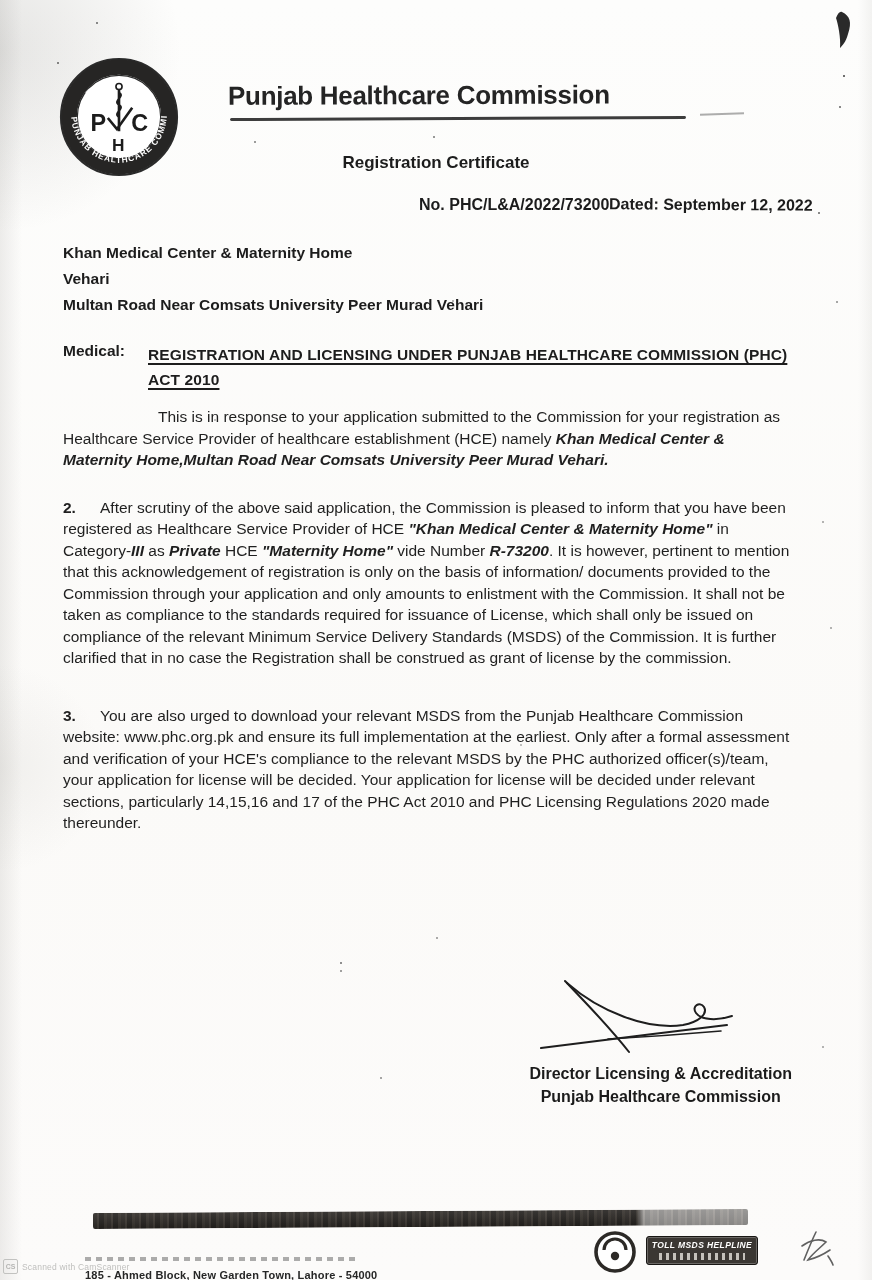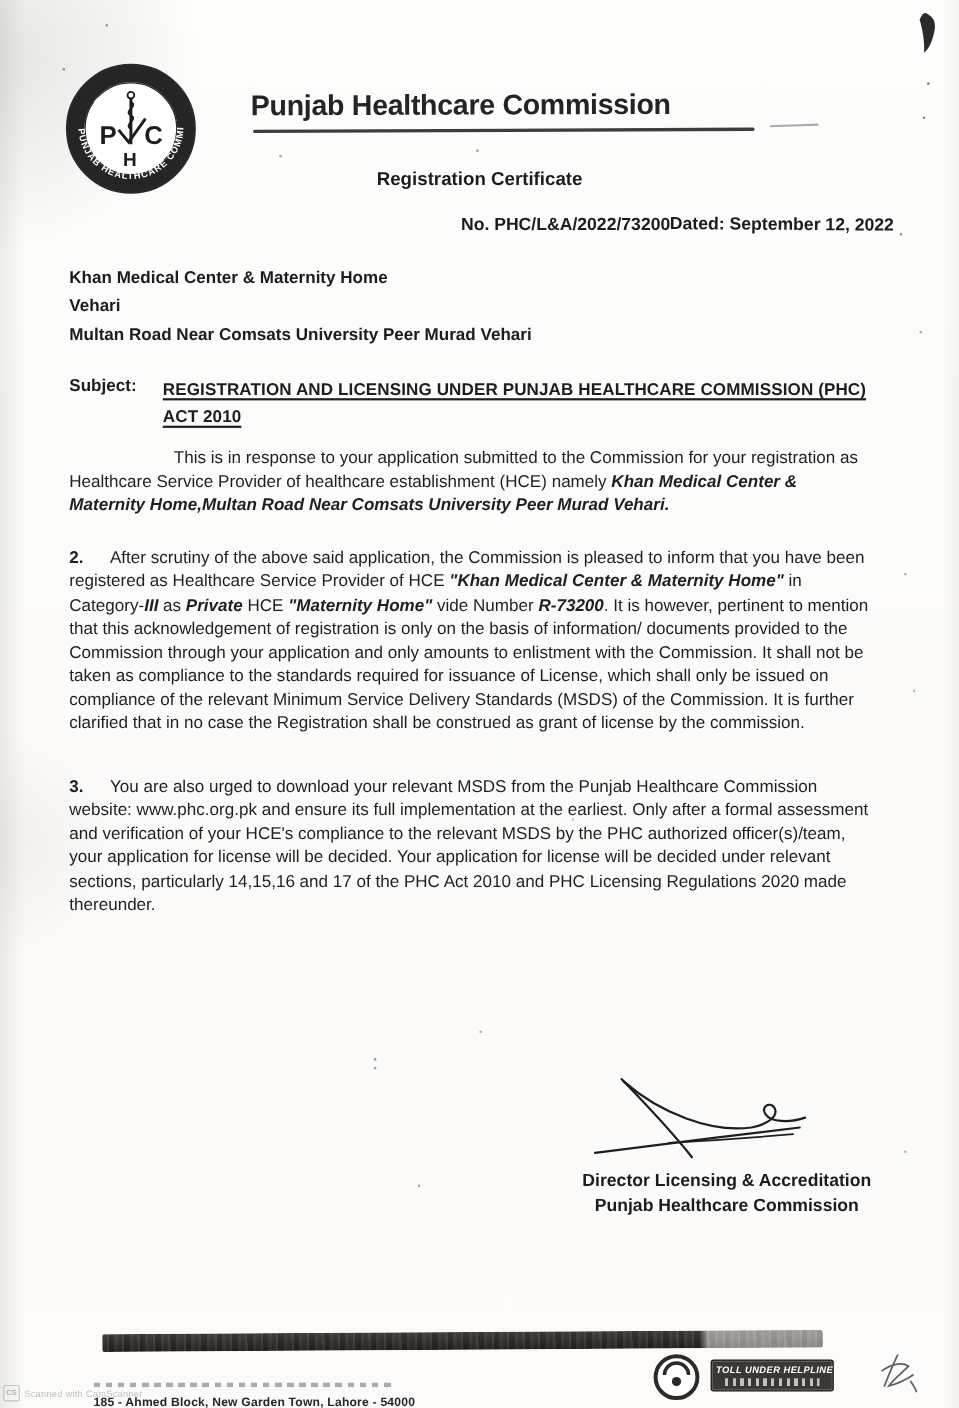--- a/index.html
+++ b/index.html
@@ -163,21 +163,21 @@
     <span class="ref-date">Dated: September 12, 2022</span>
   </div>
 
   <div class="abs addressee">
     <div>Khan Medical Center &amp; Maternity Home</div>
     <div>Vehari</div>
     <div>Multan Road Near Comsats University Peer Murad Vehari</div>
   </div>
 
   <div class="abs subject-row">
-    <span class="subject-label">Subject:</span>
+    <span class="subject-label">Medical:</span>
     <span class="subject-text">
       <span class="u">REGISTRATION AND LICENSING UNDER PUNJAB HEALTHCARE COMMISSION (PHC)</span><br>
       <span class="u">ACT 2010</span>
     </span>
   </div>
 
   <div class="abs body-copy">
     <p class="p1"><span><span>This is in response to your application submitted to the Commission for your registration as Healthcare Service Provider of healthcare establishment (HCE) namely </span><span class="b">Khan Medical Center &amp; Maternity Home,Multan Road Near Comsats University Peer Murad Vehari.</span></span></p>
     <p class="p2"><span class="para-num">2.</span><span><span>After scrutiny of the above said application, the Commission is pleased to inform that you have been registered as Healthcare Service Provider of HCE </span><span class="b">"Khan Medical Center &amp; Maternity Home"</span><span> in Category-</span><span class="b">III</span><span> as </span><span class="b">Private</span><span> HCE </span><span class="b">"Maternity Home"</span><span> vide Number </span><span class="b">R-73200</span><span>. It is however, pertinent to mention that this acknowledgement of registration is only on the basis of information/ documents provided to the Commission through your application and only amounts to enlistment with the Commission. It shall not be taken as compliance to the standards required for issuance of License, which shall only be issued on compliance of the relevant Minimum Service Delivery Standards (MSDS) of the Commission. It is further clarified that in no case the Registration shall be construed as grant of license by the commission.</span></span></p>
     <p class="p3"><span class="para-num">3.</span><span><span>You are also urged to download your relevant MSDS from the Punjab Healthcare Commission website: www.phc.org.pk and ensure its full implementation at the earliest. Only after a formal assessment and verification of your HCE's compliance to the relevant MSDS by the PHC authorized officer(s)/team, your application for license will be decided. Your application for license will be decided under relevant sections, particularly 14,15,16 and 17 of the PHC Act 2010 and PHC Licensing Regulations 2020 made thereunder.</span></span></p>
@@ -201,21 +201,21 @@
   <div class="abs footer-address">185 - Ahmed Block, New Garden Town, Lahore - 54000</div>
   <div class="abs phone-smudge"></div>
 
   <div class="abs toll-badge">
     <svg width="48" height="48" viewBox="0 0 48 48">
       <circle cx="23" cy="25" r="19" fill="#ffffff" stroke="#2c2926" stroke-width="3.6"></circle>
       <path d="M 12,23 a 11,11 0 0 1 22,0" fill="none" stroke="#2c2926" stroke-width="3.2"></path>
       <circle cx="23" cy="29" r="4.2" fill="#2c2926"></circle>
     </svg>
     <div class="helpline-box">
-      <div class="helpline-label">TOLL UNDER HELPLINE</div>
+      <div class="helpline-label">TOLL MSDS HELPLINE</div>
       <div class="helpline-digits"></div>
     </div>
   </div>
 
   <svg class="abs squiggle-br" viewBox="0 0 70 46">
     <g fill="none" stroke="#3a3a3a" stroke-width="1.6" stroke-linecap="round">
       <path d="M 30,6 C 26,14 22,24 18,34"></path>
       <path d="M 16,20 C 24,14 34,12 40,16 C 34,22 26,28 22,34 C 30,32 38,28 44,24"></path>
       <path d="M 42,30 c 2,3 4,6 5,9"></path>
     </g>

